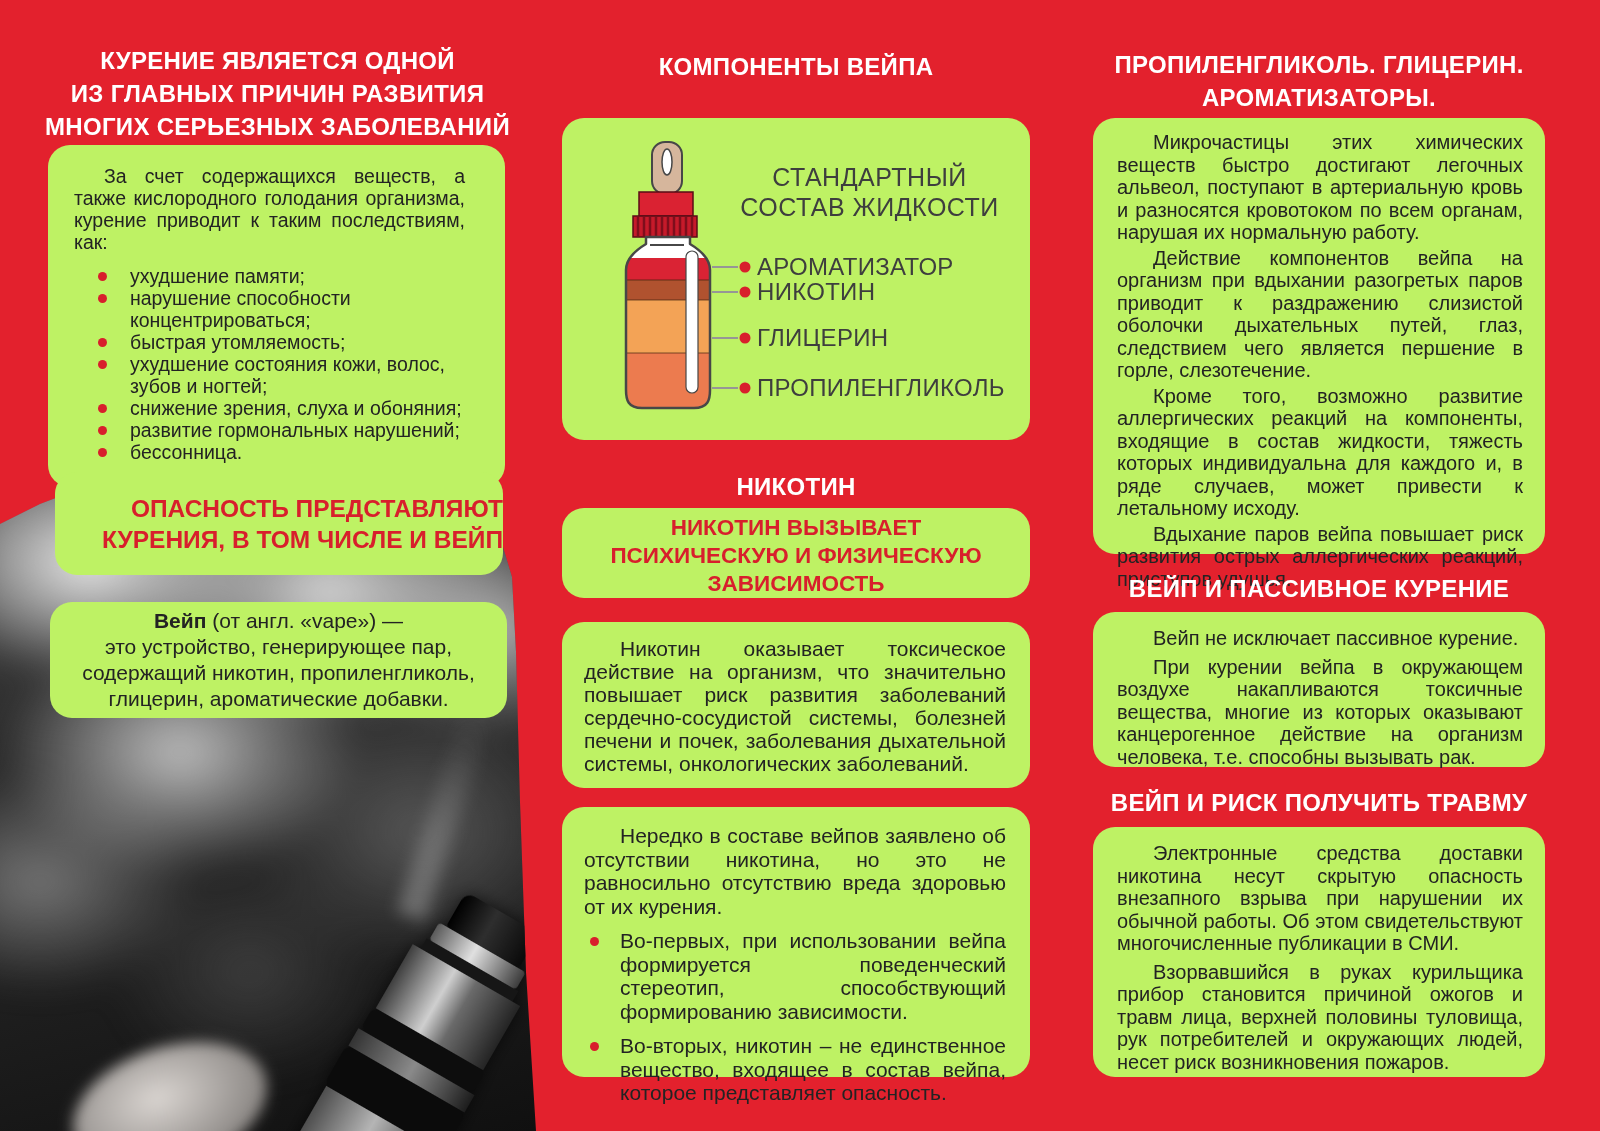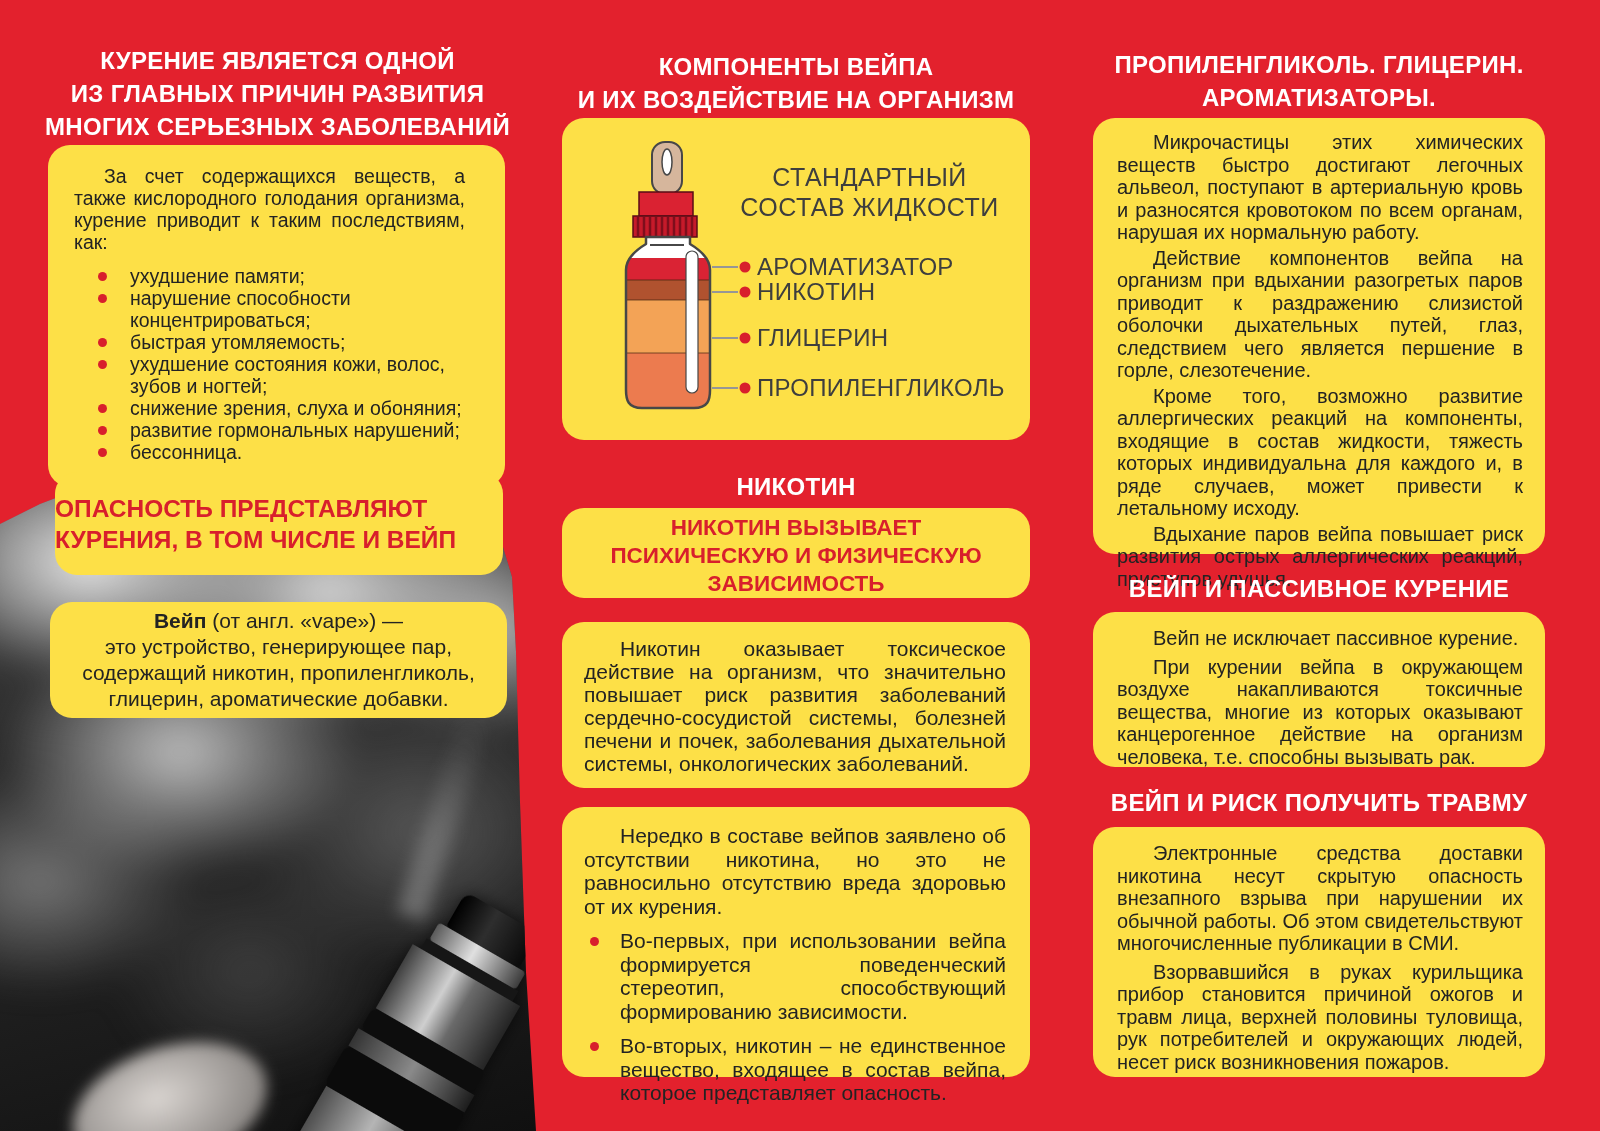--- a/index.html
+++ b/index.html
@@ -10,38 +10,38 @@
     color:#232323;
   }
   
   .h-white{
     position:absolute; color:#ffffff; font-weight:bold;
     font-size:24px; line-height:33px; text-align:center; letter-spacing:.3px;
     z-index:3;
   }
   
   .card{
-    position:absolute; background:#fde047; border-radius:22px; z-index:2;
+    position:absolute; background:#bef264; border-radius:22px; z-index:2;
     box-sizing:border-box;
   }
   .jtext{ text-align:justify; }
   .jtext p{ margin:0; text-indent:36px; }
   
   .card-consequences{ left:48px; top:145px; width:457px; height:342px; padding:20px 40px 12px 26px; font-size:19.5px; line-height:22px;}
   .card-consequences .intro{ margin:0; text-align:justify; text-indent:30px;}
   .blist{ list-style:none; margin:12px 0 0 0; padding:0; }
   .blist li{ position:relative; padding-left:56px; }
   .blist li::before{
     content:""; position:absolute; left:24px; top:7px; width:9px; height:9px;
     border-radius:50%; background:#d81f2c;
   }
   .card-danger{
     left:55px; top:472px; width:448px; height:103px;
     display:flex; flex-direction:column; justify-content:center;
-    color:#d81f2c; font-weight:bold; font-size:24.5px; line-height:31px; text-align:left;
+    color:#d81f2c; font-weight:bold; font-size:24.5px; line-height:31px; text-align:right;
   }
   .card-vapedef{
     left:50px; top:602px; width:457px; height:116px;
     display:flex; flex-direction:column; justify-content:center;
     font-size:21px; line-height:26px; text-align:center;
   }
   
   .card-bottle{ left:562px; top:118px; width:468px; height:322px;padding-left:8px; }
   .card-addiction{
     left:562px; top:508px; width:468px; height:90px;
@@ -169,21 +169,20 @@
 
   <div class="card card-vapedef">
     <div><span class="bold">Вейп</span><span> (от англ. «vape») —</span></div>
     <div>это устройство, генерирующее пар,</div>
     <div>содержащий никотин, пропиленгликоль,</div>
     <div>глицерин, ароматические добавки.</div>
   </div>
 
   <div class="h-white" style="left:550px; top:50px; width:492px;">
     <div>КОМПОНЕНТЫ ВЕЙПА</div>
-    <div>И ИХ ВОЗДЕЙСТВИЕ НА ОРГАНИЗМ</div>
   </div>
 
   <div class="card card-bottle">
     <svg class="bottle-svg" width="468" height="322" viewBox="0 0 468 322">
       <defs>
         <clipPath id="bodyClip">
           <path d="M84,119 L84,126 C74,132 64,140 64,152 L64,272 C64,282 66,290 80,290 L132,290 C146,290 148,282 148,272 L148,152 C148,140 138,132 128,126 L128,119 Z"></path>
         </clipPath>
       </defs>
 

